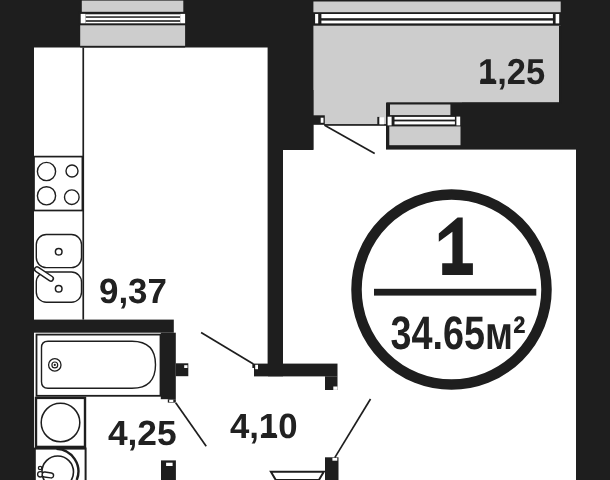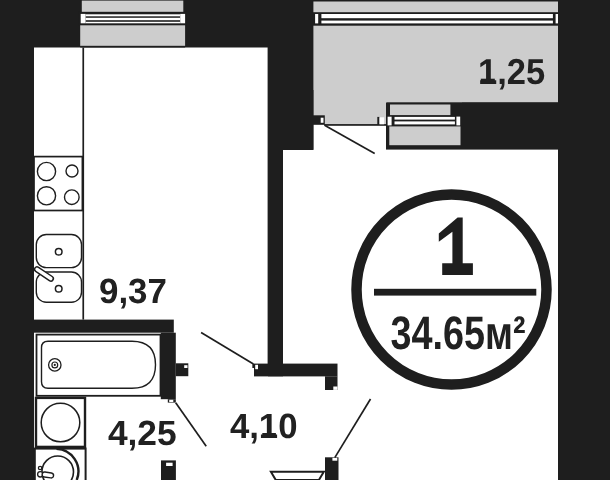--- a/index.html
+++ b/index.html
@@ -1,16 +1,16 @@
 <!DOCTYPE html>
 <html><head>
 <meta charset="utf-8">
 <style>
 html,body{margin:0;padding:0;background:#1e1e1e;}
-#plan{width:558px;height:480px;position:relative;overflow:hidden;}
+#plan{width:610px;height:480px;position:relative;overflow:hidden;}
 svg{display:block;} text{-webkit-font-smoothing:antialiased;text-rendering:geometricPrecision;}
 </style>
 </head>
 <body>
 <div id="plan">
 <svg width="610" height="480" viewBox="0 0 610 480" xmlns="http://www.w3.org/2000/svg">
 
 <rect x="0" y="0" width="610" height="480" fill="#1e1e1e"></rect>
 
 <rect x="34" y="47.5" width="234" height="432.5" fill="#ffffff"></rect>

